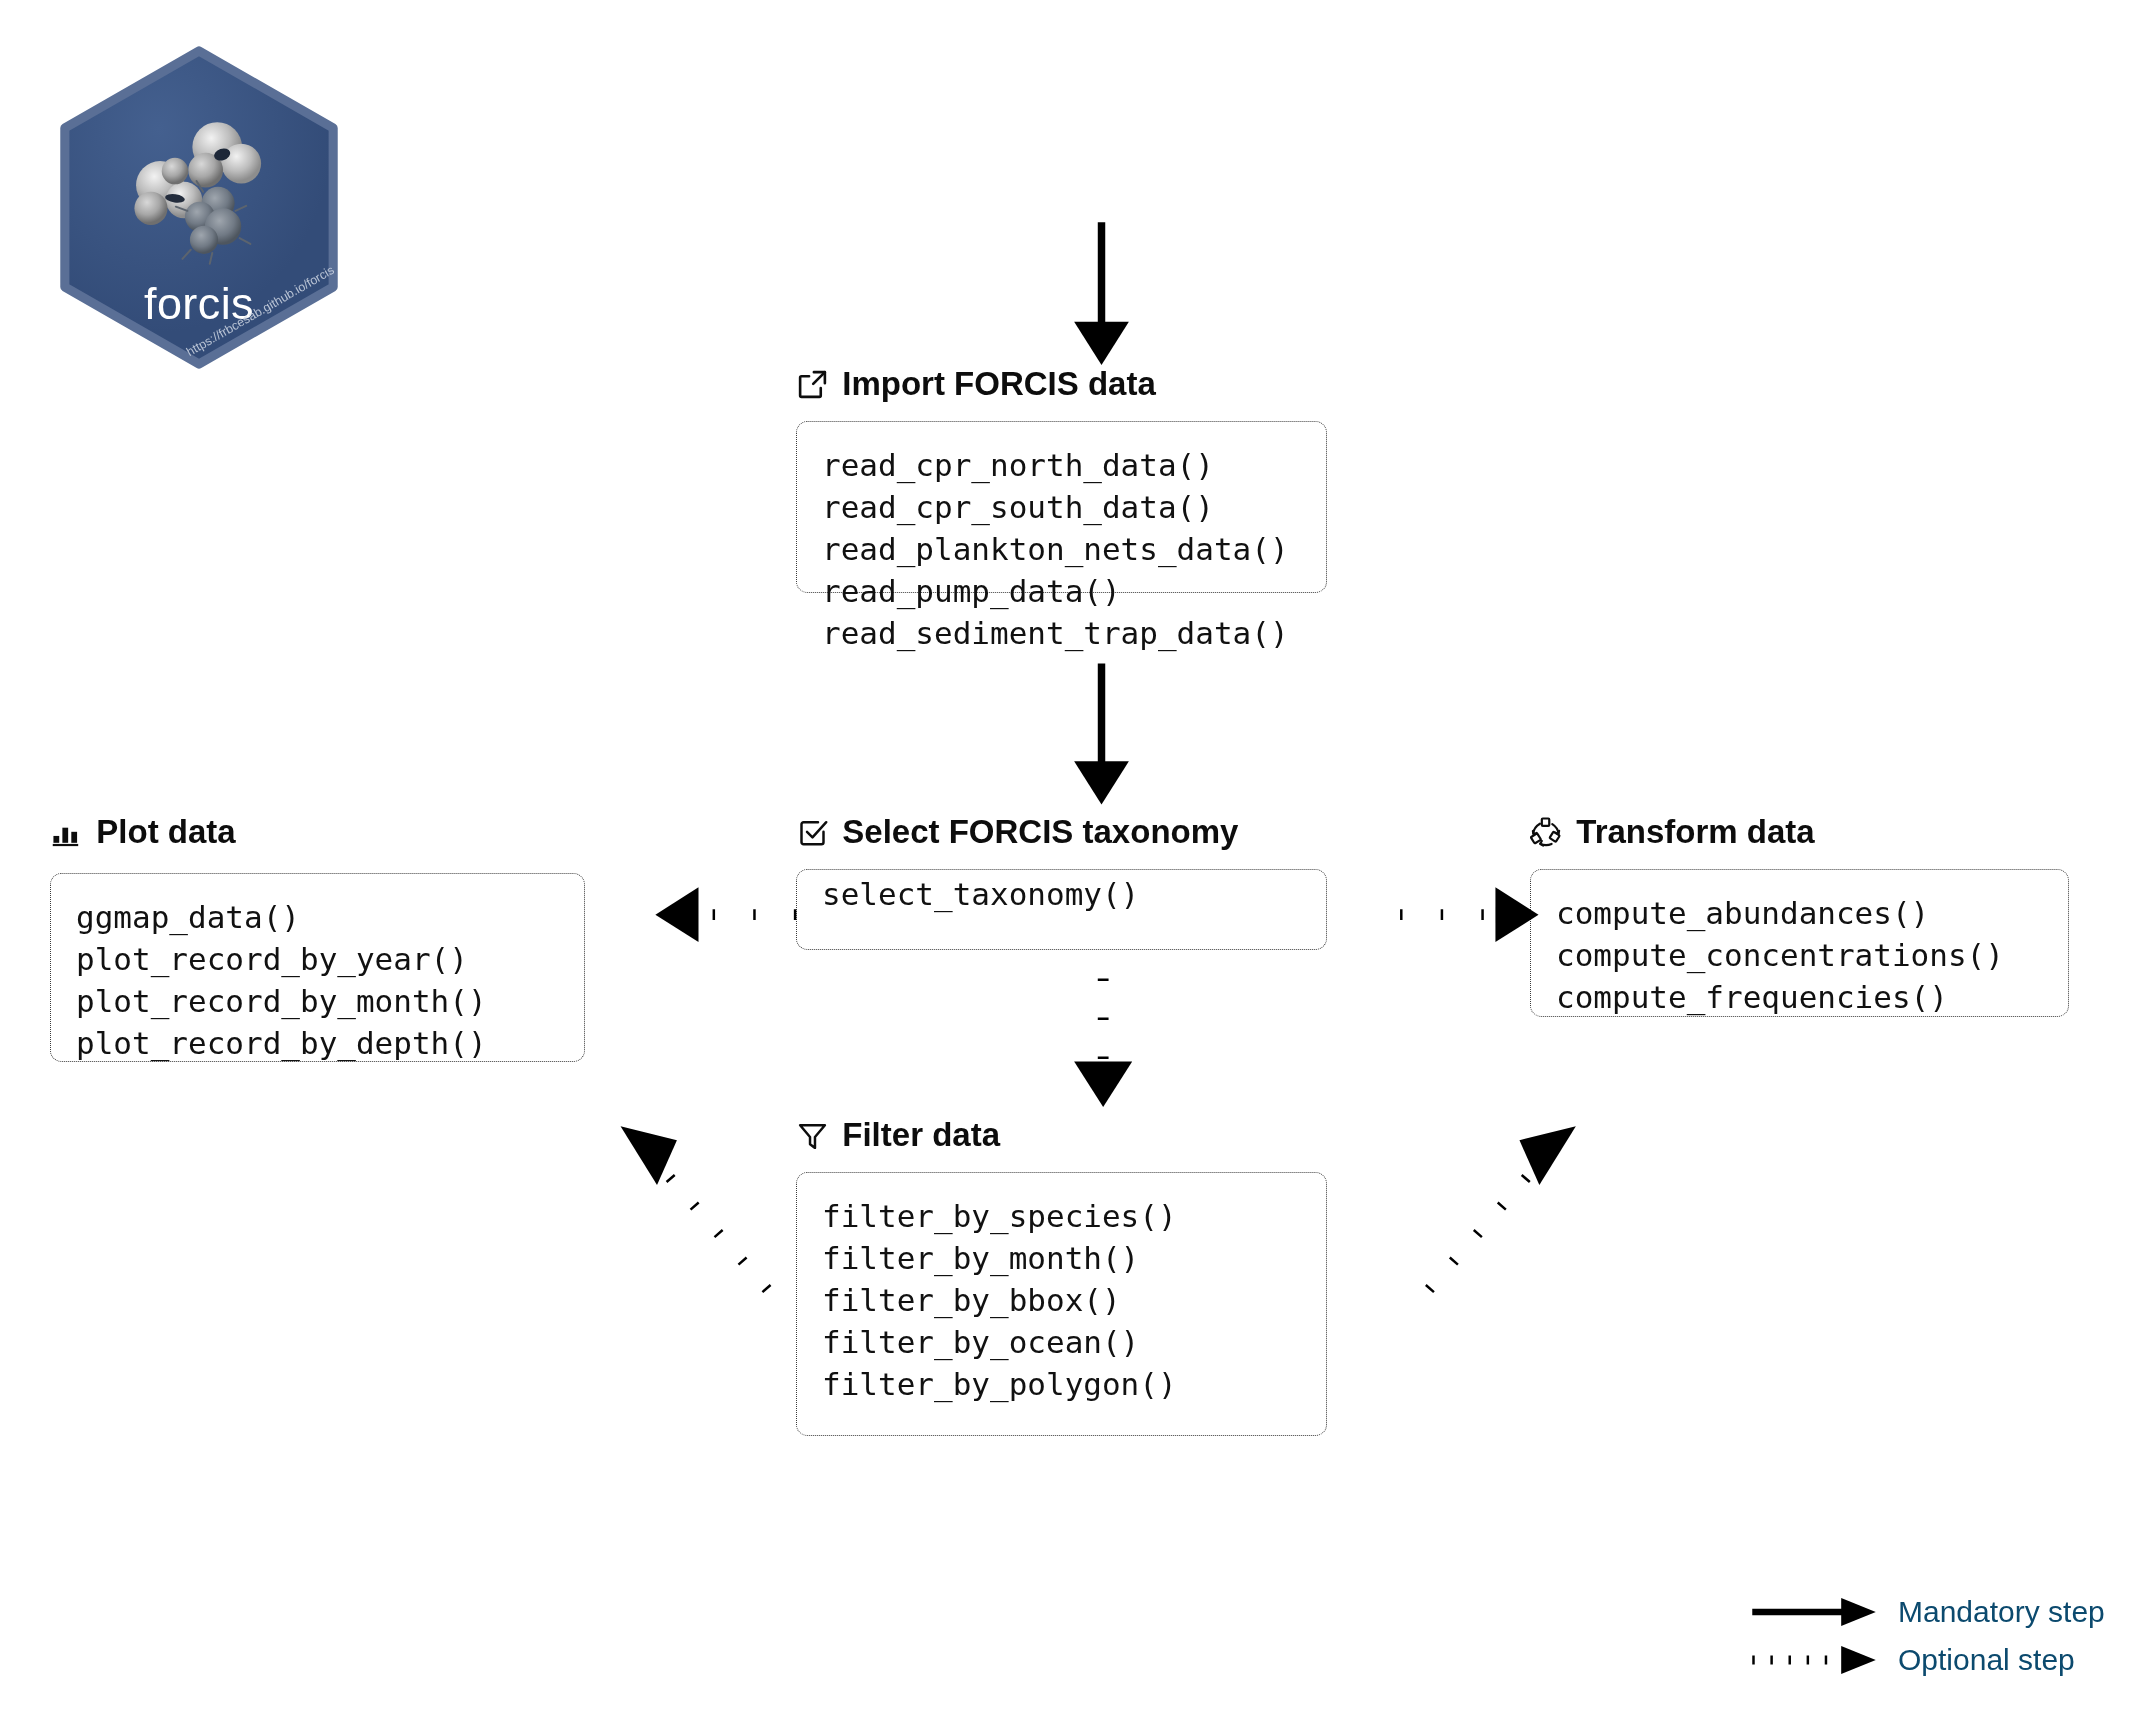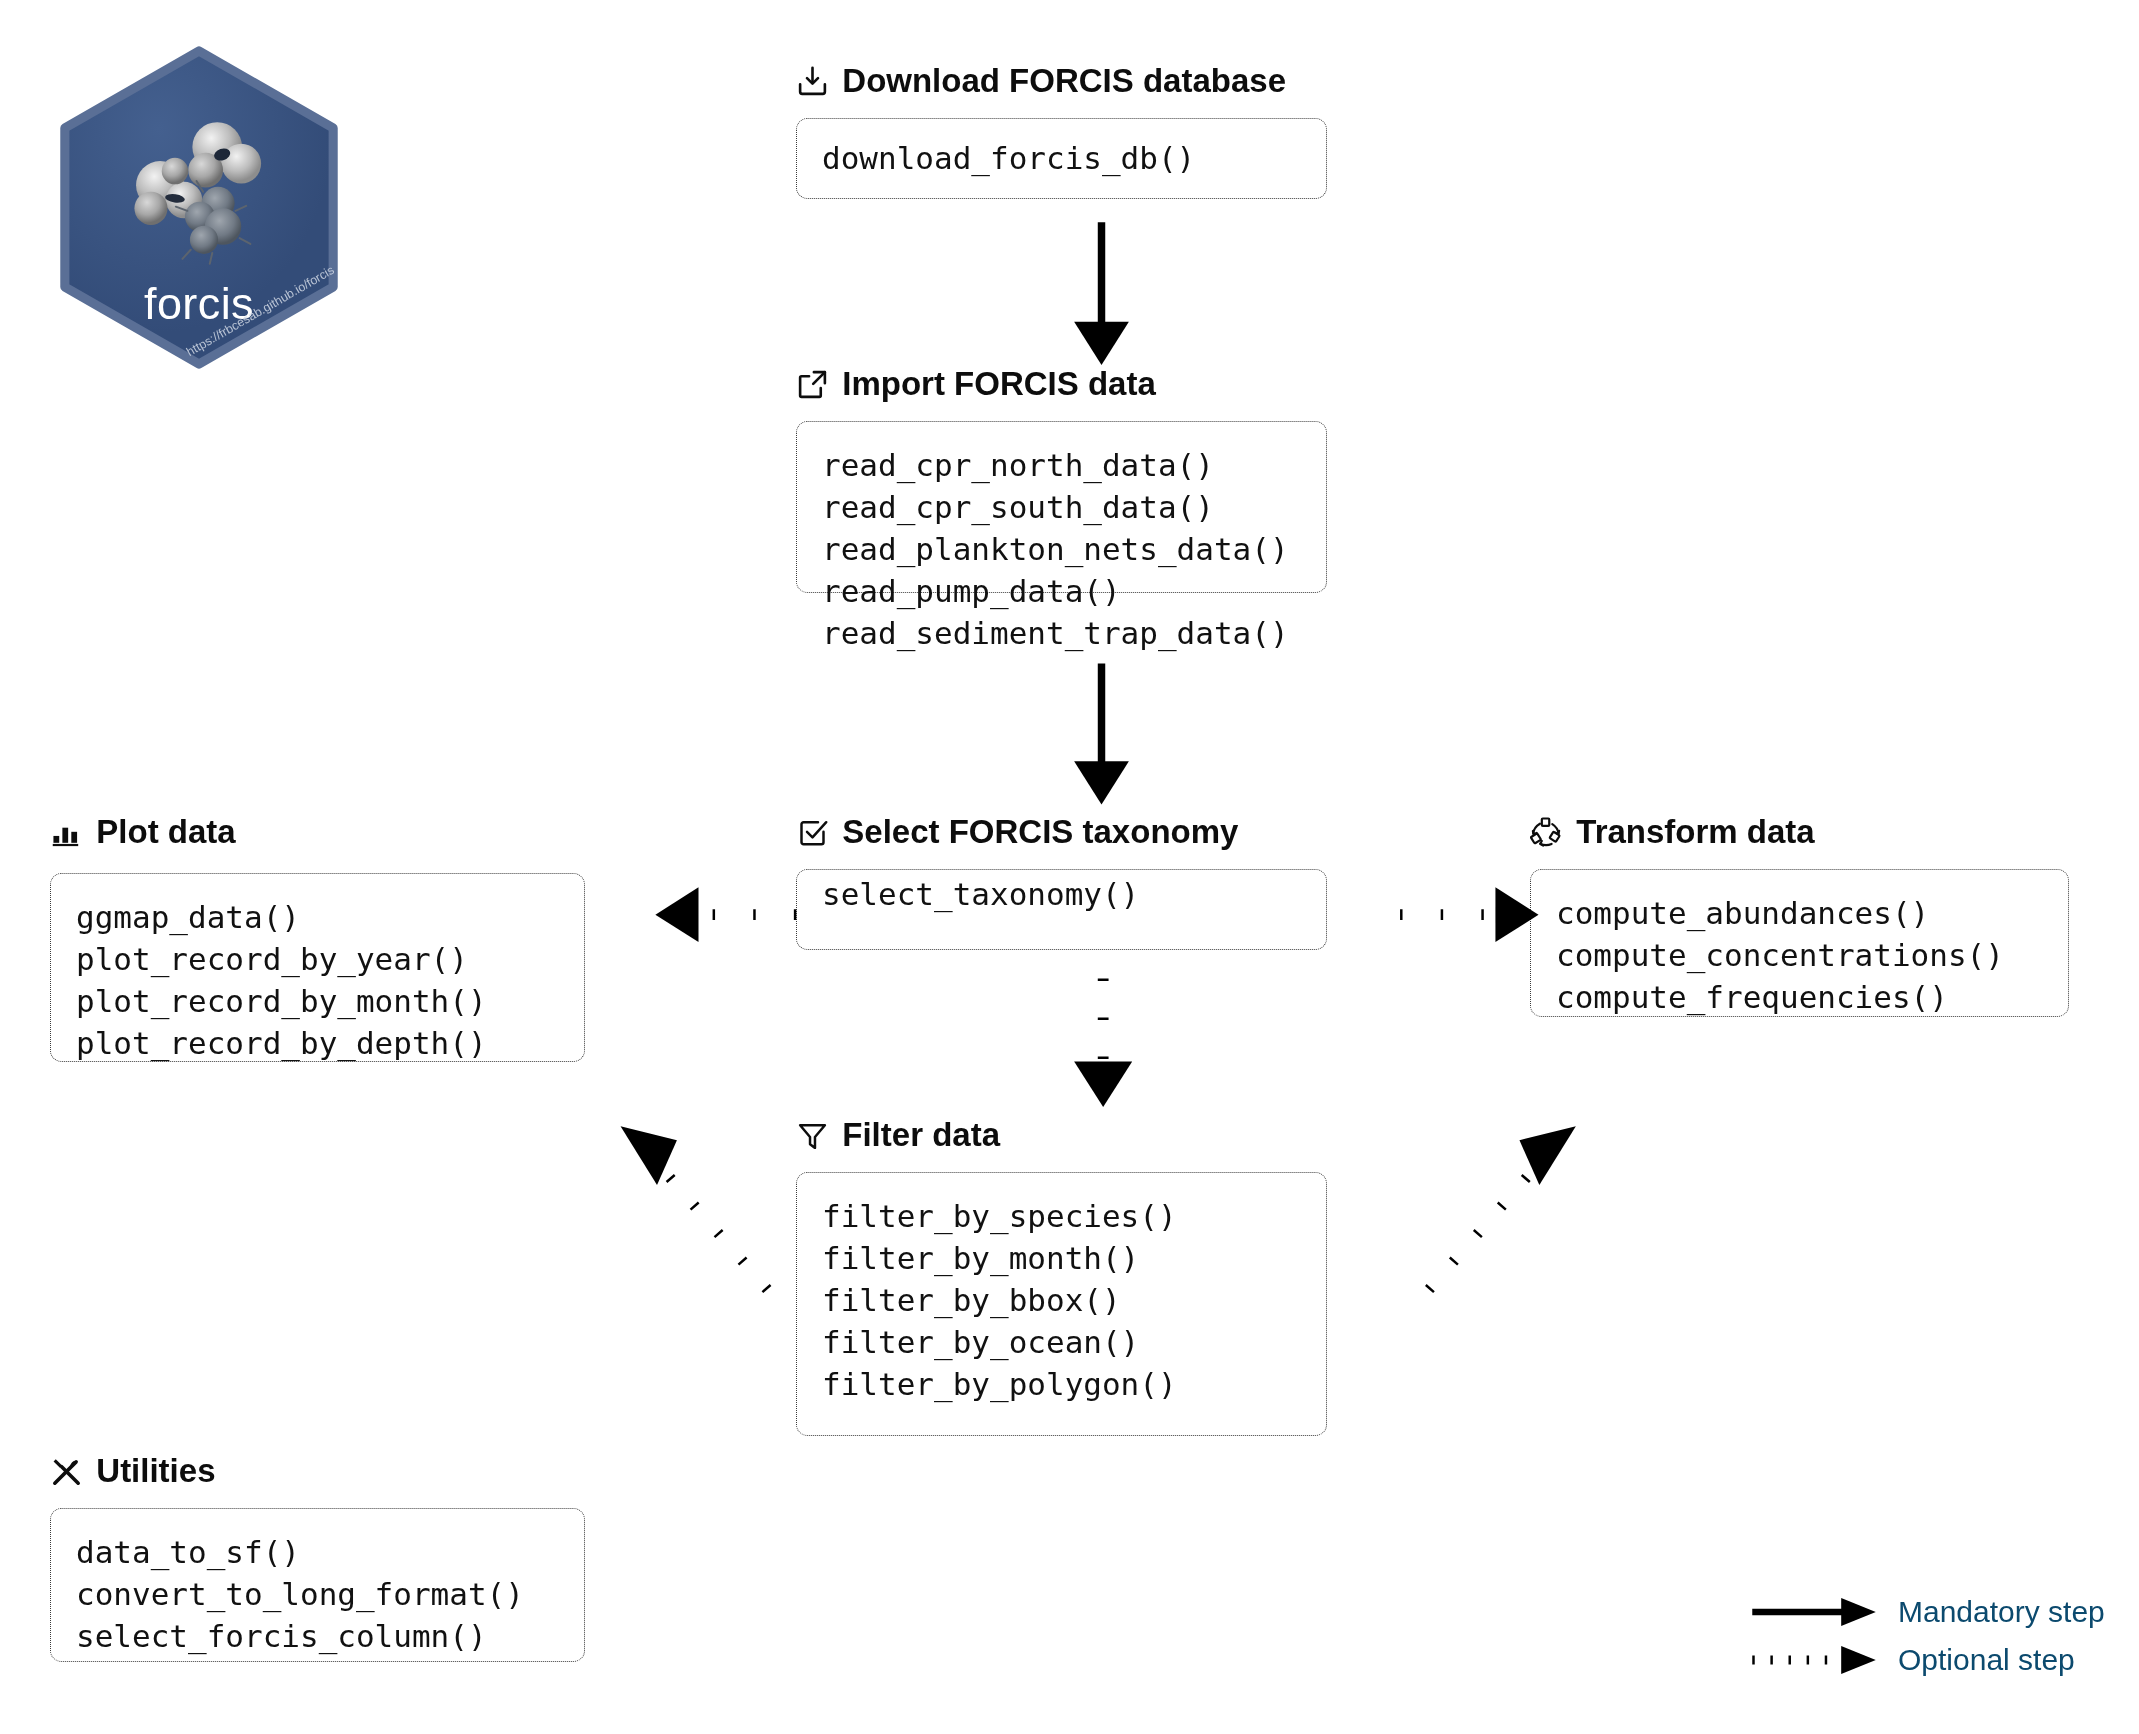--- a/index.html
+++ b/index.html
@@ -135,35 +135,20 @@
           <line x1="186" y1="250" x2="183" y2="263"></line>
           <line x1="219" y1="232" x2="232" y2="239"></line>
           <line x1="214" y1="199" x2="227" y2="193"></line>
         </g>
       </g>
     </svg>
     <div class="logo-name">forcis</div>
     <div class="logo-url">https://frbcesab.github.io/forcis</div>
   </div>
 
-  <div class="section" id="sec-download">
-    <div class="sec-head">
-      <span class="sec-icon">
-        <svg viewBox="0 0 24 24" fill="none" stroke="#0d0d0d" stroke-width="1.9" stroke-linecap="round" stroke-linejoin="round">
-          <path d="M12 2v11"></path>
-            <path d="M8 9.5l4 4 4-4"></path>
-          <path d="M3 14v5.5a1.5 1.5 0 0 0 1.5 1.5h15a1.5 1.5 0 0 0 1.5-1.5V14"></path>
-        </svg>
-      </span>
-      <span>Download FORCIS database</span>
-    </div>
-    <div class="codebox">
-      <div class="fn">download_forcis_db()</div>
-    </div>
-  </div>
 
   <div class="section" id="sec-import">
     <div class="sec-head">
       <span class="sec-icon">
         <svg viewBox="0 0 24 24" fill="none" stroke="#0d0d0d" stroke-width="1.9" stroke-linecap="round" stroke-linejoin="round">
           <path d="M13 3h8v8"></path>
             <path d="M21 3l-8.5 8.5"></path>
           <path d="M18 14.5V20a1 1 0 0 1-1 1H4a1 1 0 0 1-1-1V7a1 1 0 0 1 1-1h5.5"></path>
         </svg>
       </span>
@@ -248,42 +233,20 @@
     </div>
     <div class="codebox">
       <div class="fn">filter_by_species()</div>
       <div class="fn">filter_by_month()</div>
       <div class="fn">filter_by_bbox()</div>
       <div class="fn">filter_by_ocean()</div>
       <div class="fn">filter_by_polygon()</div>
     </div>
   </div>
 
-  <div class="section" id="sec-utilities">
-    <div class="sec-head">
-      <span class="sec-icon">
-        <svg viewBox="0 0 24 24" xmlns="http://www.w3.org/2000/svg">
-          <g stroke="#0d0d0d" stroke-width="2.6" stroke-linecap="round">
-            <line x1="3.5" y1="20.5" x2="19" y2="5"></line>
-          </g>
-          <path d="M17.2 6.8l2.2-2.2a3.4 3.4 0 0 0-4.3 4.3z" fill="#0d0d0d"></path>
-          <g stroke="#0d0d0d" stroke-width="2.6" stroke-linecap="round">
-            <line x1="20.5" y1="20.5" x2="8.5" y2="8.5"></line>
-          </g>
-          <path d="M4.2 3.1l4.6 4.6-1.6 1.6-4.6-4.6z" fill="#0d0d0d"></path>
-        </svg>
-      </span>
-      <span>Utilities</span>
-    </div>
-    <div class="codebox">
-      <div class="fn">data_to_sf()</div>
-      <div class="fn">convert_to_long_format()</div>
-      <div class="fn">select_forcis_column()</div>
-    </div>
-  </div>
 
   <svg class="arrows" viewBox="0 0 2580 2091" xmlns="http://www.w3.org/2000/svg">
 
     <g>
       <line x1="1328" y1="268" x2="1328" y2="400" stroke="#000" stroke-width="9"></line>
       <polygon points="1328,440 1295,388 1361,388" fill="#000"></polygon>
     </g>
 
     <g>
       <line x1="1328" y1="800" x2="1328" y2="930" stroke="#000" stroke-width="9"></line>

